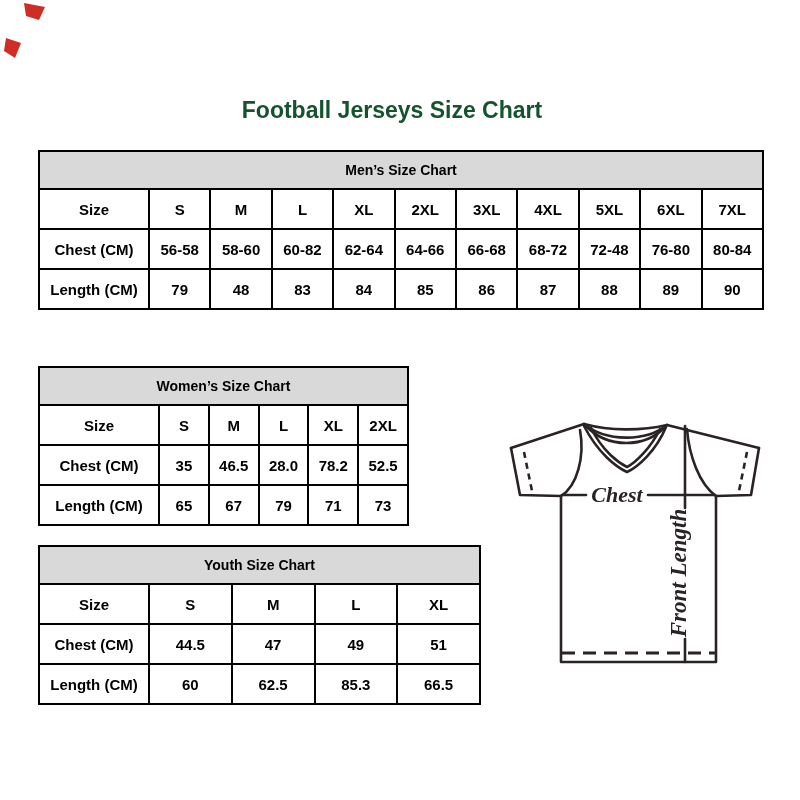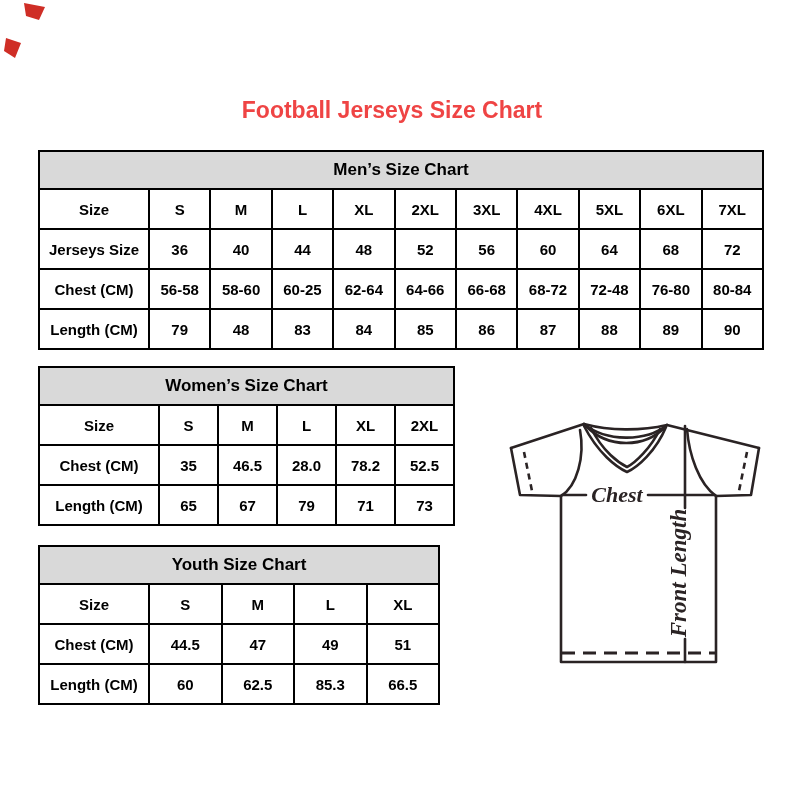--- a/index.html
+++ b/index.html
@@ -9,46 +9,46 @@
     position:relative;
     font-family:"Liberation Sans", sans-serif;
     color:#000;
     overflow:hidden;
   }
   .title {
     position:absolute; top:97px; left:0; width:784px;
     text-align:center;
     font-size:23px; font-weight:bold;
     letter-spacing:0px;
-    color:#ef4444;
+    color:#14532d;
   }
   table {
     position:absolute;
     border-collapse:collapse;
     table-layout:fixed;
     background:#fff;
   }
   td, th {
     border:2px solid #000;
     text-align:center;
     vertical-align:middle;
     font-weight:bold;
     color:#000;
     padding:0;
     overflow:hidden;
   }
   .table-title {
     background:#d9d9d9;
-    font-size:17px;
+    font-size:14px;
     height:36px;
   }
   tbody td { font-size:15px; height:38px; }
   #mens-table   { left:38px; top:150px; width:726px; }
-  #womens-table { left:38px; top:366px; width:417px; }
-  #youth-table  { left:38px; top:545px; width:402px; }
+  #womens-table { left:38px; top:366px; width:371px; }
+  #youth-table  { left:38px; top:545px; width:443px; }
   #mens-table   col.c-label { width:110px; }
   #womens-table col.c-label { width:120px; }
   #youth-table  col.c-label { width:110px; }
   #jersey-diagram {
     position:absolute; left:500px; top:415px;
     width:272px; height:250px;
   }
   #corner-marks {
     position:absolute; left:0; top:0;
     width:60px; height:64px;
@@ -87,37 +87,24 @@
         <td>L</td>
         <td>XL</td>
         <td>2XL</td>
         <td>3XL</td>
         <td>4XL</td>
         <td>5XL</td>
         <td>6XL</td>
         <td>7XL</td>
       </tr>
       <tr>
-        <td class="row-label">Jerseys Size</td>
-        <td>36</td>
-        <td>40</td>
-        <td>44</td>
-        <td>48</td>
-        <td>52</td>
-        <td>56</td>
-        <td>60</td>
-        <td>64</td>
-        <td>68</td>
-        <td>72</td>
-      </tr>
-      <tr>
         <td class="row-label">Chest (CM)</td>
         <td>56-58</td>
         <td>58-60</td>
-        <td>60-25</td>
+        <td>60-82</td>
         <td>62-64</td>
         <td>64-66</td>
         <td>66-68</td>
         <td>68-72</td>
         <td>72-48</td>
         <td>76-80</td>
         <td>80-84</td>
       </tr>
       <tr>
         <td class="row-label">Length (CM)</td>

